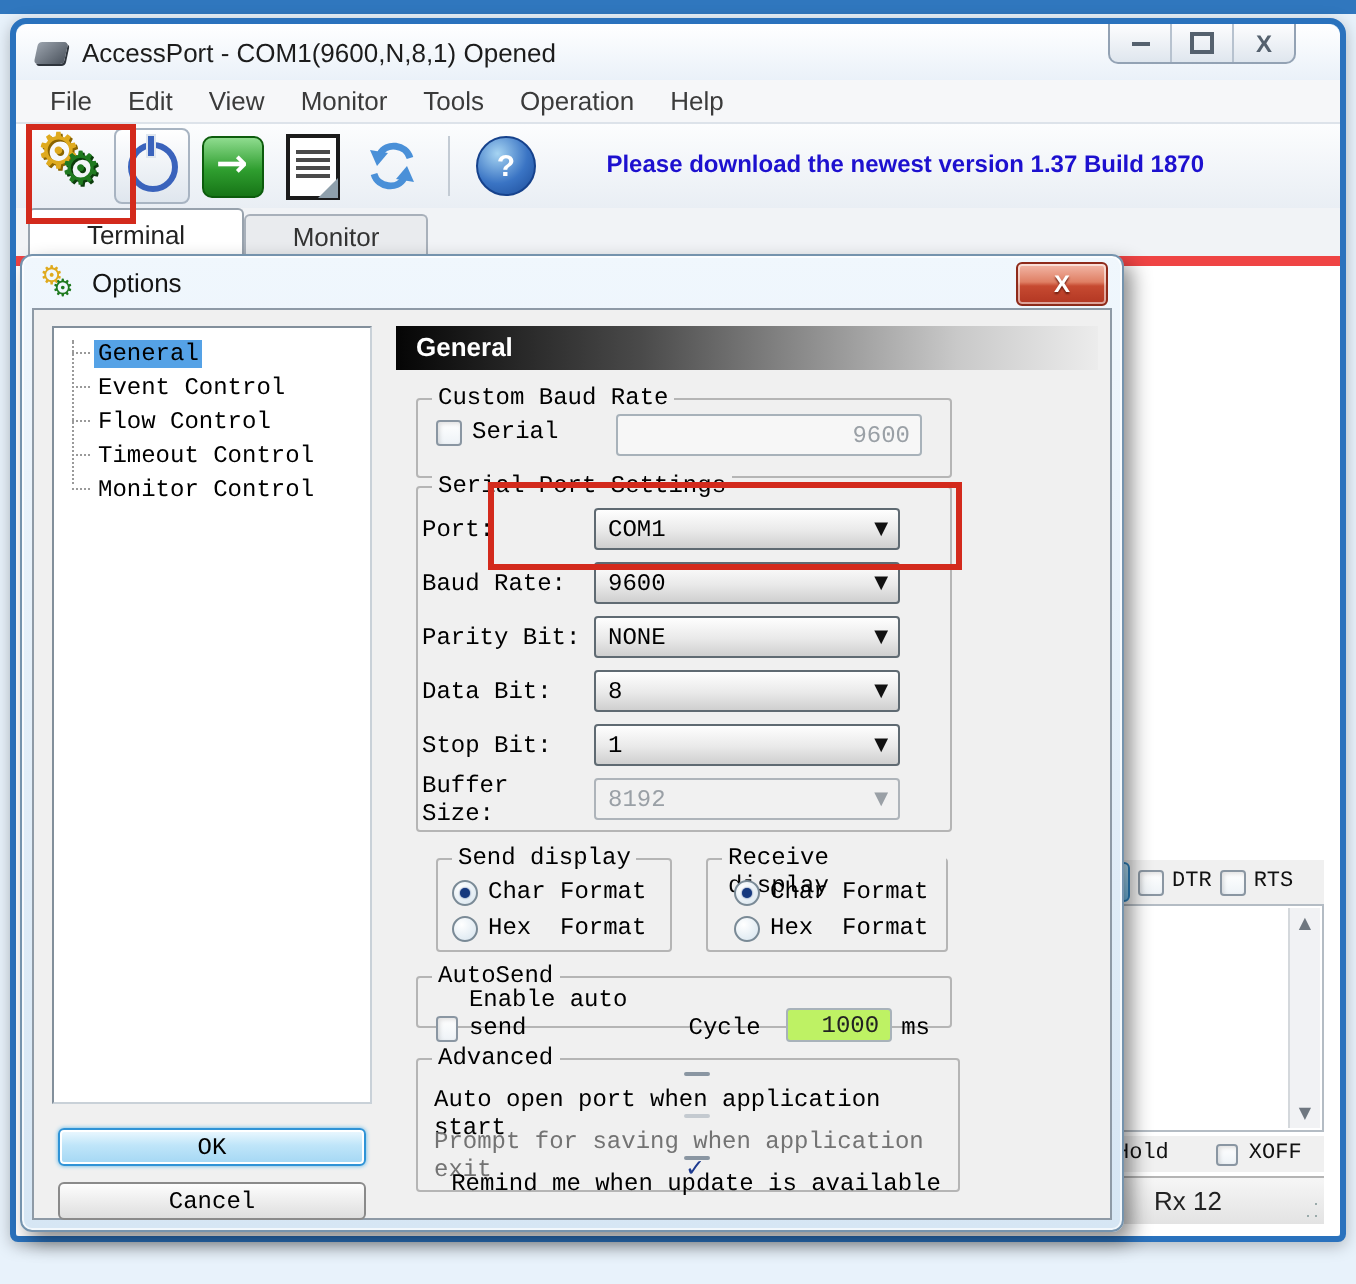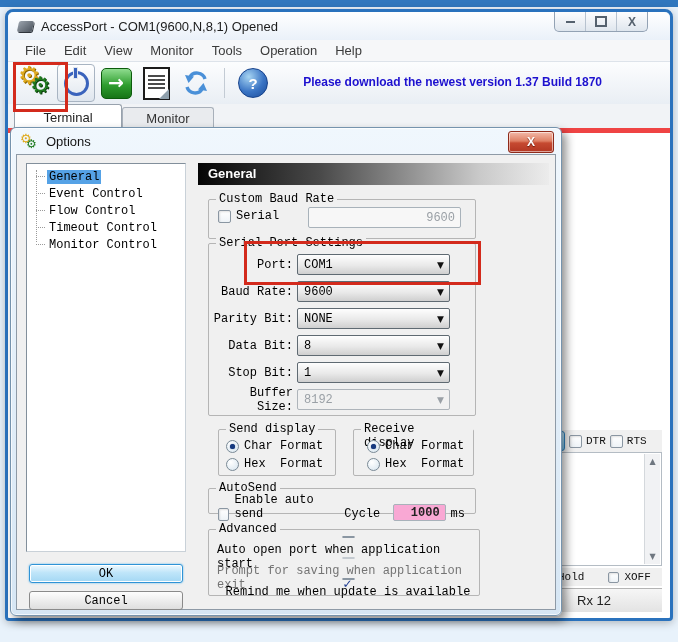--- a/index.html
+++ b/index.html
@@ -141,40 +141,40 @@
   .g-adv{left:191px;top:374px;width:272px;height:67px;}
 
   .hrow{display:flex;align-items:center;gap:5px;}
   .edit{box-sizing:border-box;border:1px solid #a8b2ba;border-radius:2px;background:#f7f7f7;
     text-align:right;padding:0 5px;line-height:19px;}
   .edit.gray{color:#9aa0a6;}
   .custom-row{position:absolute;left:9px;top:9px;right:8px;display:flex;align-items:center;gap:5px;}
   .custom-row .edit{position:absolute;left:90px;top:-2px;width:153px;height:21px;line-height:21px;}
 
   .srow{position:absolute;left:194px;width:246px;height:21px;display:flex;align-items:center;}
-  .srow .lbl{width:82px;text-align:right;margin-right:4px;}
+  .srow .lbl{width:82px;text-align:left;margin-right:4px;}
   .combo{width:153px;height:21px;box-sizing:border-box;display:flex;align-items:center;justify-content:space-between;
     background:linear-gradient(#fefefe,#e9e9e9 55%,#cfcfcf);border:1px solid #5f6a72;border-radius:2px;
     padding:0 5px 0 6px;}
   .combo .arrow{font-family:"DejaVu Sans",sans-serif;font-size:9px;color:#111;}
   .combo.disabled{background:#f1f1f1;border-color:#aeb4ba;color:#9aa0a6;}
   .combo.disabled .arrow{color:#9aa0a6;}
   .red-box-port{left:227px;top:86px;width:231px;height:38px;z-index:8;}
 
   .radio-row{display:flex;align-items:center;gap:5px;height:18px;}
   .radio{width:13px;height:13px;box-sizing:border-box;border:1px solid #7a8a96;border-radius:50%;
     background:radial-gradient(circle at 35% 30%,#ffffff,#d6e4ee);position:relative;}
   .radio.sel::after{content:"";position:absolute;left:3px;top:3px;width:5px;height:5px;border-radius:50%;
     background:#16397e;box-shadow:0 0 1px #16397e;}
   .g-send .rads,.g-recv .rads{position:absolute;left:7px;top:7px;}
   .g-recv .rads{left:13px;}
   .pre{white-space:pre;}
 
   .auto-row{position:absolute;left:9px;top:4px;right:10px;display:flex;align-items:flex-end;gap:5px;}
-  .cycle-edit{width:59px;height:17px;line-height:17px;background:#f9a8d4;color:#222;margin-left:8px;font-weight:bold;}
+  .cycle-edit{width:59px;height:17px;line-height:17px;background:#bef264;color:#222;margin-left:8px;}
   .adv-rows{position:absolute;left:8px;top:6px;}
   .adv-rows .hrow{height:21px;flex-direction:column;}
   .dim{color:#737373;}
 
   .btn{position:absolute;left:12px;width:154px;height:19px;box-sizing:border-box;border-radius:3px;
     display:flex;align-items:center;justify-content:center;font-size:12px;}
   .btn-ok{top:409px;border:1px solid #2f93d6;background:linear-gradient(#eef9ff,#bfe5f9 45%,#a3d7f4);
     box-shadow:inset 0 0 0 1px #ffffff, 0 0 2px #55b4e8;}
   .btn-cancel{top:436px;border:1px solid #8a8a8a;background:linear-gradient(#fdfdfd,#dedede);}
 </style>

